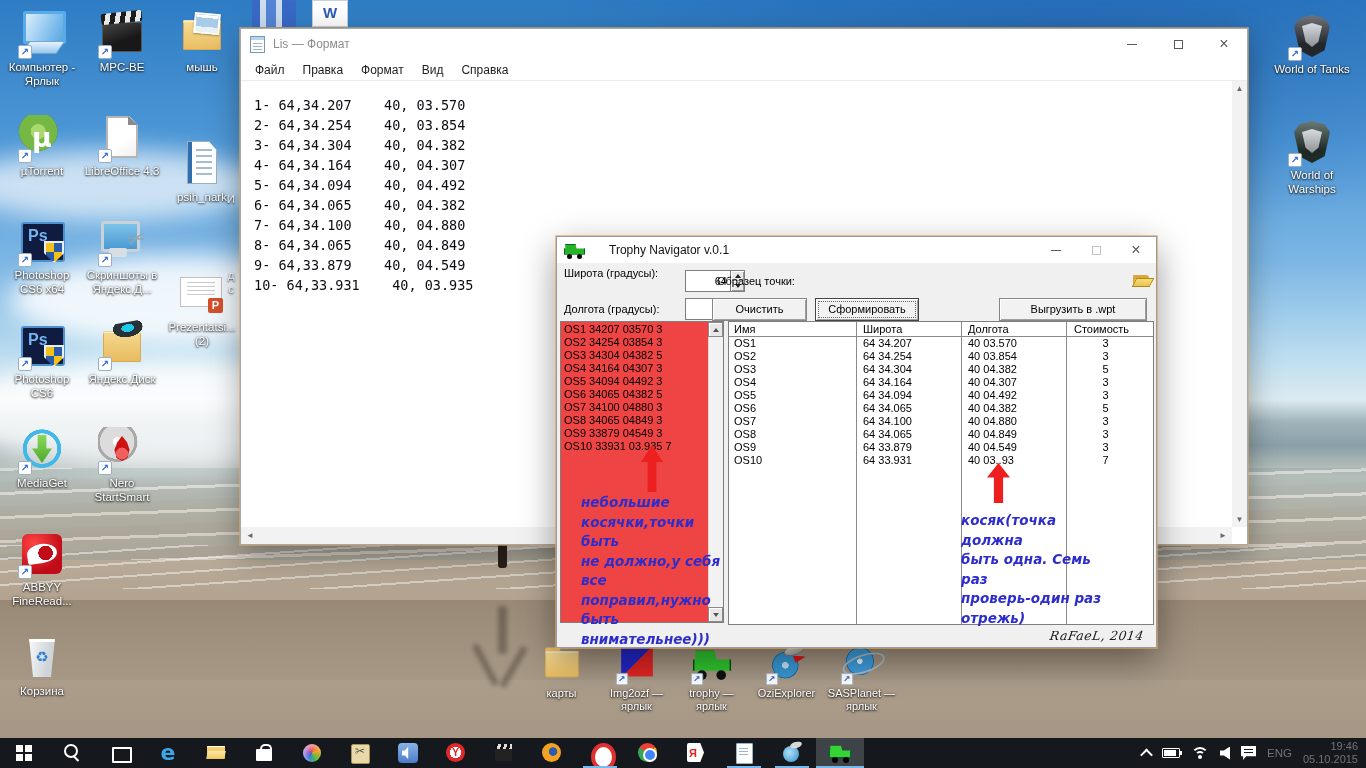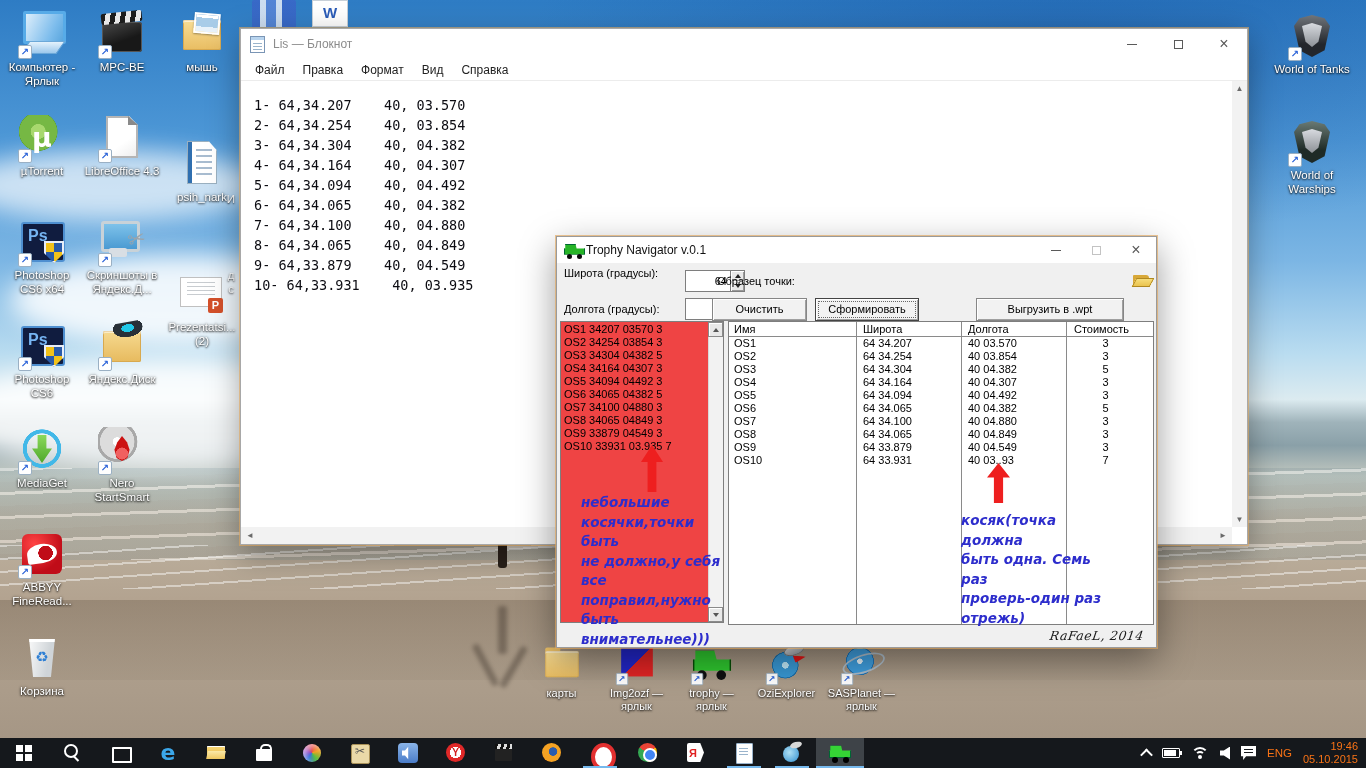--- a/index.html
+++ b/index.html
@@ -125,21 +125,21 @@
 .np-vscroll{position:absolute;top:52px;right:0;width:15px;bottom:17px;background:#f2f2f2}
 .np-vscroll i{position:absolute;left:0;right:0;text-align:center;font-style:normal;font-size:8px;color:#6a6a6a}
 .np-vscroll .a-up{top:3px}.np-vscroll .a-dn{bottom:3px}
 .np-hscroll{position:absolute;left:0;right:15px;bottom:0;height:17px;background:#f2f2f2}
 .np-hscroll i{position:absolute;top:4px;font-style:normal;font-size:8px;color:#6a6a6a}
 .np-hscroll .a-lf{left:5px}.np-hscroll .a-rt{right:5px}
 
 
 #trophy{position:absolute;left:556px;top:236px;width:601px;height:412px;background:#f0f0f0;border:1px solid #9a9a9a;box-shadow:0 0 0 1px rgba(226,166,90,.65),0 12px 34px rgba(0,0,0,.4);z-index:20;font-size:11px}
 .tr-titlebar{height:26px;background:#fff;display:flex;align-items:center;padding-left:7px}
-.tr-title{margin-left:0;font-size:12px;color:#111}
+.tr-title{margin-left:23px;font-size:12px;color:#111}
 .tr-titlebar .wc{width:40px}
 .jeep-mini{position:relative;width:22px;height:17px;flex:none}
 .jeep-mini::before{content:"";position:absolute;left:0;top:2px;width:21px;height:11px;background:#27b427;clip-path:polygon(0 45%,6% 45%,6% 5%,55% 5%,60% 45%,100% 45%,100% 100%,0 100%);box-shadow:inset 0 0 0 1px #063}
 .jeep-mini::after{content:"";position:absolute;left:3px;bottom:0;width:5px;height:5px;border-radius:50%;background:#0a0a0a;box-shadow:10px 0 0 #0a0a0a}
 .tr-body{position:absolute;left:0;right:0;top:26px;bottom:0}
 .lbl{position:absolute;color:#000}
 #lat-label{left:7px;top:4px}
 #lon-label{left:7px;top:40px}
 #sample-label{left:160px;top:12px}
 .spin{position:absolute;display:flex;width:60px;height:22px}
@@ -151,21 +151,21 @@
 .sb.up::before{content:"";border:3px solid transparent;border-bottom:4px solid #222;margin-top:-3px}
 .sb.dn::before{content:"";border:3px solid transparent;border-top:4px solid #222;margin-bottom:-3px}
 .field{position:absolute;left:244px;top:7px;width:326px;height:22px;background:#fff;border:1px solid #7e7e7e;padding:4px 3px;white-space:nowrap;overflow:hidden}
 .folder-open{position:absolute;left:576px;top:10px;width:20px;height:15px}
 .folder-open::before{content:"";position:absolute;left:0;top:2px;width:16px;height:12px;background:#d8a838;border-radius:1px 3px 1px 1px}
 .folder-open::after{content:"";position:absolute;left:1px;top:5px;width:18px;height:9px;background:linear-gradient(#f8e080,#e8c048);transform:skewX(-28deg);box-shadow:inset 0 0 0 1px #b08820}
 .btn{position:absolute;height:23px;background:#f2f2f2;border:1px solid #868686;box-shadow:inset 1px 1px 0 #fff,inset -1px -1px 0 #a0a0a0;text-align:center;line-height:21px;color:#000}
 #btn-clear{left:155px;top:35px;width:95px}
 #btn-generate{left:258px;top:35px;width:104px;border-color:#444}
 #btn-generate::after{content:"";position:absolute;inset:2px;border:1px dotted #666}
-#btn-export{left:419px;top:35px;width:148px}
+#btn-export{left:442px;top:35px;width:148px}
 .listbox{position:absolute;left:3px;top:58px;width:164px;height:302px;background:#ef4444;border:1px solid #7e7e7e}
 #lb-items{position:absolute;left:1px;top:1px;right:16px;bottom:1px;overflow:hidden}
 .lb-row{height:13px;line-height:13px;padding-left:2px;white-space:nowrap}
 .lb-track{position:absolute;top:0;bottom:0;right:0;width:15px;background:#f2f2f2;border-left:1px solid #d8d8d8}
 .lb-btn{position:absolute;right:0;width:15px;height:15px;background:#e8e8e8;border:1px solid #8a8a8a;box-shadow:inset 1px 1px 0 #fff;display:flex;align-items:center;justify-content:center}
 .lb-btn.up{top:0}.lb-btn.dn{bottom:0}
 .lb-btn.up::after{content:"";border:3px solid transparent;border-bottom:4px solid #555;margin-top:-3px}
 .lb-btn.dn::after{content:"";border:3px solid transparent;border-top:4px solid #555;margin-bottom:-3px}
 .tbl{position:absolute;left:171px;top:58px;width:426px;height:304px;background:#fff;border:1px solid #7e7e7e}
 .thead{display:flex;height:15px;border-bottom:1px solid #8a8a8a}
@@ -220,21 +220,21 @@
 .ti.chrome::before{content:"";position:absolute;left:2px;top:2px;width:19px;height:19px;border-radius:50%;background:conic-gradient(from -60deg,#ea4335 0 33%,#fbbc05 33% 66%,#34a853 66%)}
 .ti.chrome::after{content:"";position:absolute;left:7px;top:7px;width:10px;height:10px;border-radius:50%;background:#4285f4;border:2px solid #fff}
 .ti.ysearch::before{content:"";position:absolute;left:3px;top:2px;width:17px;height:19px;background:#fff;border-radius:2px;clip-path:polygon(0 0,78% 0,100% 50%,78% 100%,0 100%)}
 .ti.ysearch .g{left:2px;top:5px;width:14px;text-align:center;font:bold 11px/14px "Liberation Sans",sans-serif;color:#e02020}
 .ti.tnotepad::before{content:"";position:absolute;left:4px;top:2px;width:15px;height:19px;background:#fff;border:1px solid #9ab4cc;border-radius:1px}
 .ti.tnotepad::after{content:"";position:absolute;left:7px;top:7px;width:9px;height:9px;background:repeating-linear-gradient(180deg,#9ab4cc 0 1px,transparent 1px 3px)}
 .ti.tozi::before{content:"";position:absolute;left:3px;top:5px;width:16px;height:16px;border-radius:50%;background:radial-gradient(circle at 40% 40%,#b0e0f4,#2f8fd0)}
 .ti.tozi::after{content:"";position:absolute;left:10px;top:1px;width:12px;height:6px;background:#d8d8d8;border-radius:50%;transform:rotate(-15deg)}
 .ti.tjeep::before{content:"";position:absolute;left:1px;top:4px;width:22px;height:13px;background:#35d435;clip-path:polygon(0 42%,6% 42%,6% 5%,55% 5%,60% 42%,100% 42%,100% 100%,0 100%);box-shadow:inset 0 0 0 1px #063}
 .ti.tjeep::after{content:"";position:absolute;left:4px;top:16px;width:6px;height:6px;border-radius:50%;background:#000;box-shadow:11px 0 0 #000}
-#tray{margin-left:auto;display:flex;align-items:center;gap:11px;padding-right:8px;color:#f97316}
+#tray{margin-left:auto;display:flex;align-items:center;gap:11px;padding-right:8px;color:#737373}
 .tr-ic{position:relative;display:block}
 .chev{width:9px;height:9px;border-left:2px solid #fff;border-top:2px solid #fff;transform:rotate(45deg) translate(1px,1px)}
 .batt{width:18px;height:10px;border:1px solid #fff;border-radius:1px}
 .batt::before{content:"";position:absolute;left:1px;top:1px;width:12px;height:6px;background:#fff}
 .batt::after{content:"";position:absolute;right:-3px;top:2px;width:2px;height:4px;background:#fff}
 .wifi{width:18px;height:13px;overflow:hidden}
 .wifi i{position:absolute;border:2px solid transparent;border-top-color:#fff;border-radius:50%}
 .wifi i:nth-child(1){left:0;top:0;width:18px;height:18px}
 .wifi i:nth-child(2){left:4px;top:4px;width:10px;height:10px}
 .wifi i:nth-child(3){left:7px;top:8px;width:4px;height:4px;background:#fff;border:none}
@@ -407,21 +407,21 @@
   <div class="frag-label" id="frag1">И</div>
   <div class="frag-label" id="frag2">д с</div>
   <div class="frag-icon" id="frag-ic1"></div>
   <div class="frag-icon" id="frag-ic2">
       <b class="g">W</b>
     </div>
 
   <div id="notepad">
     <div class="np-titlebar">
       <span class="np-icon"></span>
-      <span class="np-title">Lis — Блокнот</span>
+      <span class="np-title">Lis — Формат</span>
       <span class="win-controls">
         <span class="wc">
             <i class="glyph-min"></i>
           </span>
         <span class="wc">
             <i class="glyph-max"></i>
           </span>
         <span class="wc">
             <i class="glyph-close">×</i>
           </span>

